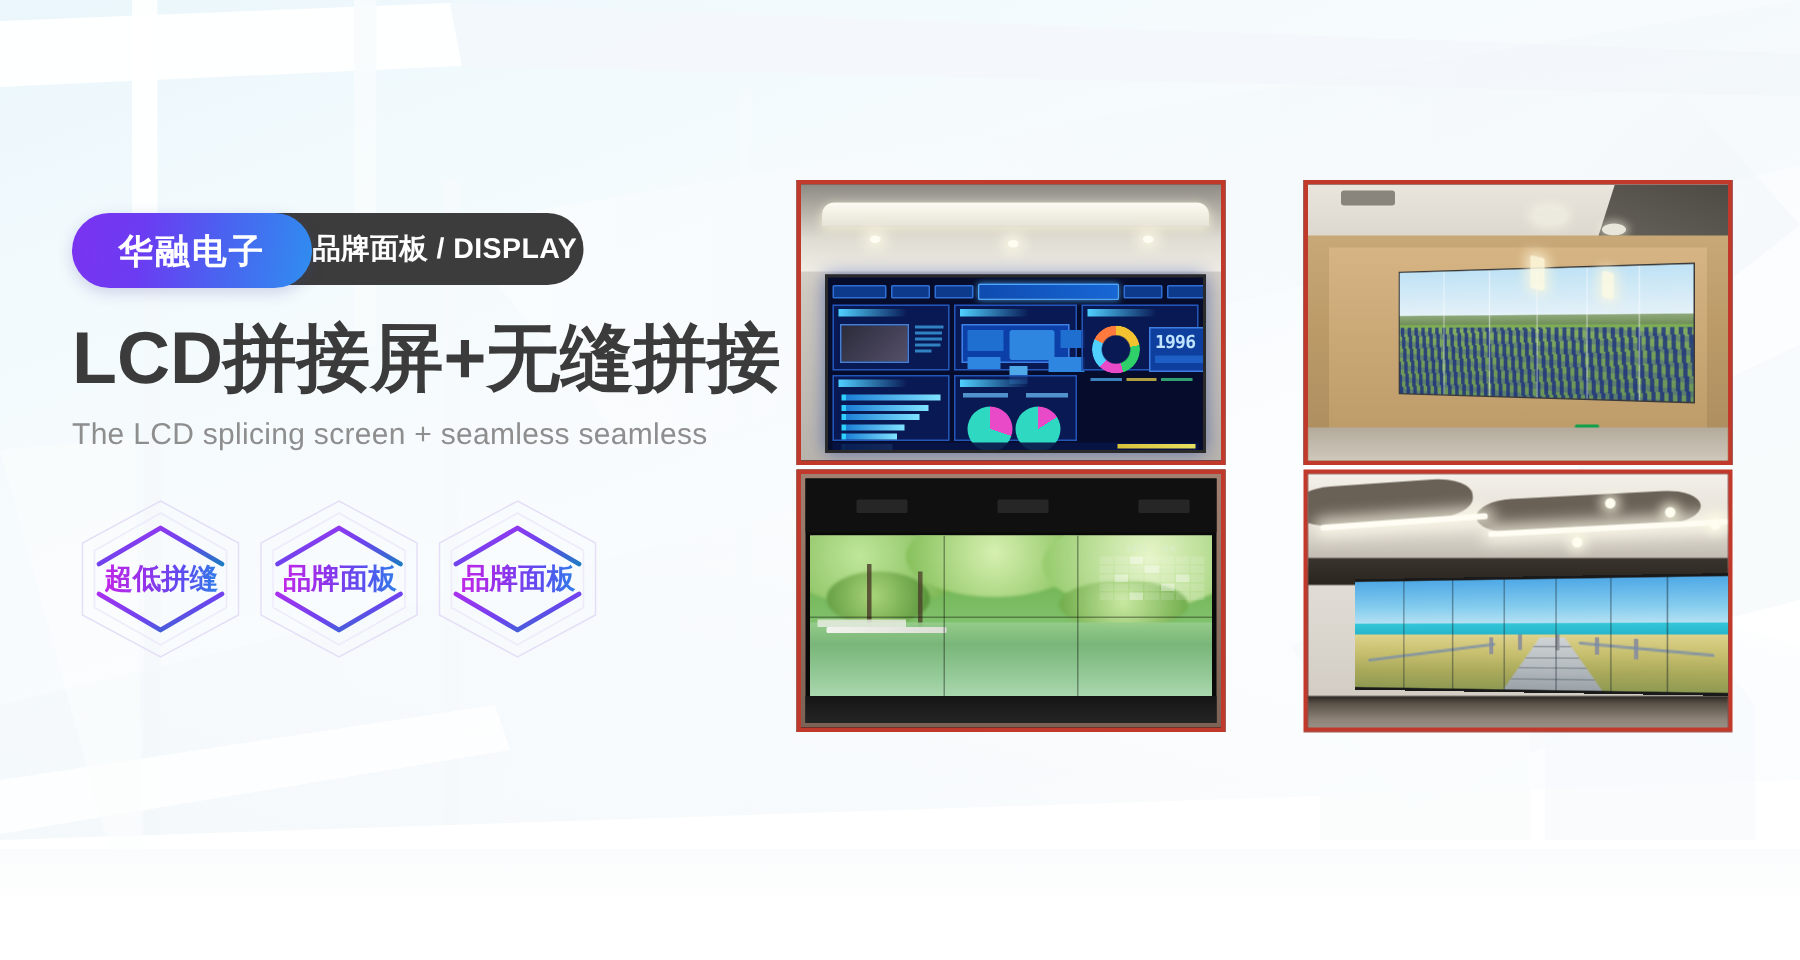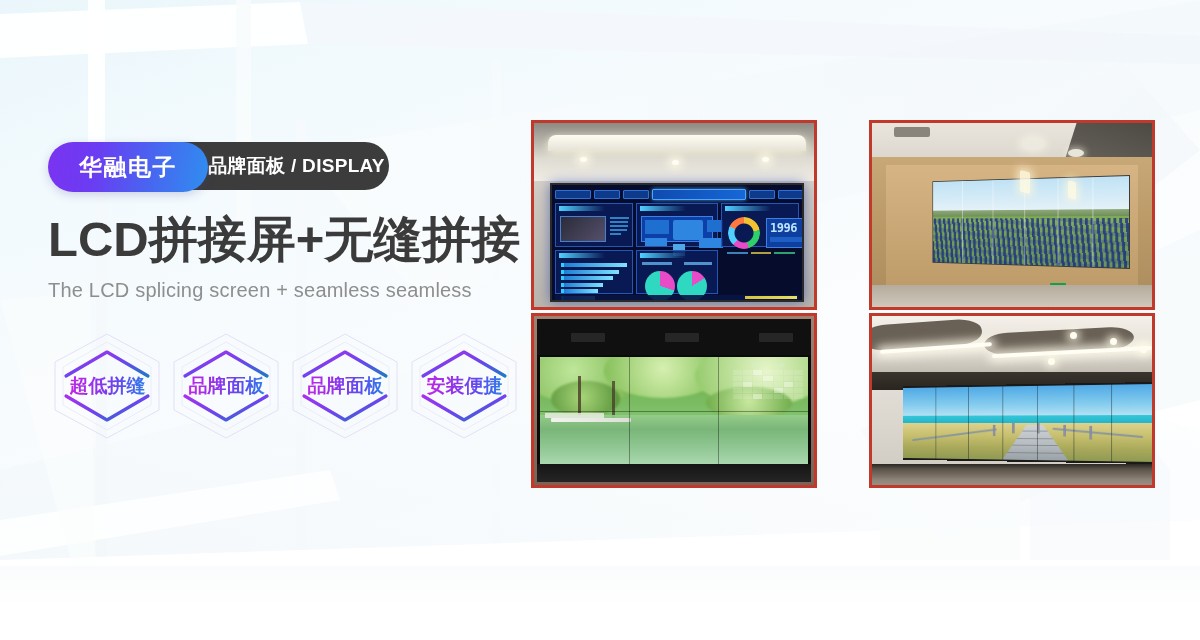--- a/index.html
+++ b/index.html
@@ -335,36 +335,20 @@
             </linearGradient>
           </defs>
           <polygon points="59,4 111,32 111,80 59,108 7,80 7,32" fill="none" stroke="#ddd6f5" stroke-width="1" opacity=".75"></polygon>
           <polygon points="59,12 103,37 103,75 59,100 15,75 15,37" fill="none" stroke="#e6dff8" stroke-width="1" opacity=".6"></polygon>
           <polyline points="18,46 59,22 100,46" fill="none" stroke="url(#hg3)" stroke-width="3.2" stroke-linecap="round" stroke-linejoin="round"></polyline>
           <polyline points="18,66 59,90 100,66" fill="none" stroke="url(#hg3)" stroke-width="3.2" stroke-linecap="round" stroke-linejoin="round"></polyline>
         </svg>
         <span class="hex-label">品牌面板</span>
       </div>
 
-      <div class="hex-item">
-        <svg width="119" height="112" viewBox="0 0 119 112">
-          <defs>
-            <linearGradient id="hg4" x1="0" y1="0" x2="1" y2="1">
-              <stop offset="0%" stop-color="#a930ef"></stop>
-                <stop offset="55%" stop-color="#6b45ee"></stop>
-                <stop offset="100%" stop-color="#1f7ac4"></stop>
-            </linearGradient>
-          </defs>
-          <polygon points="59,4 111,32 111,80 59,108 7,80 7,32" fill="none" stroke="#ddd6f5" stroke-width="1" opacity=".75"></polygon>
-          <polygon points="59,12 103,37 103,75 59,100 15,75 15,37" fill="none" stroke="#e6dff8" stroke-width="1" opacity=".6"></polygon>
-          <polyline points="18,46 59,22 100,46" fill="none" stroke="url(#hg4)" stroke-width="3.2" stroke-linecap="round" stroke-linejoin="round"></polyline>
-          <polyline points="18,66 59,90 100,66" fill="none" stroke="url(#hg4)" stroke-width="3.2" stroke-linecap="round" stroke-linejoin="round"></polyline>
-        </svg>
-        <span class="hex-label">安装便捷</span>
-      </div>
 
     </div>
   </div>
 
   <div class="photo" id="panel-dashboard">
     <div class="inner">
       <div class="room1"></div>
       <div class="room1-ceil"></div>
       <div class="room1-cove"></div>
       <div class="ceil-light" style="left:46px;top:34px"></div>

